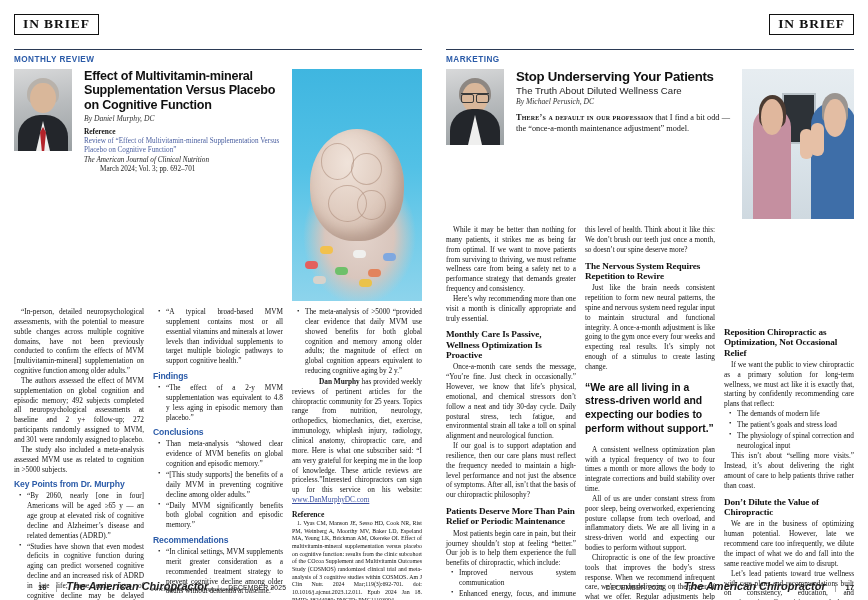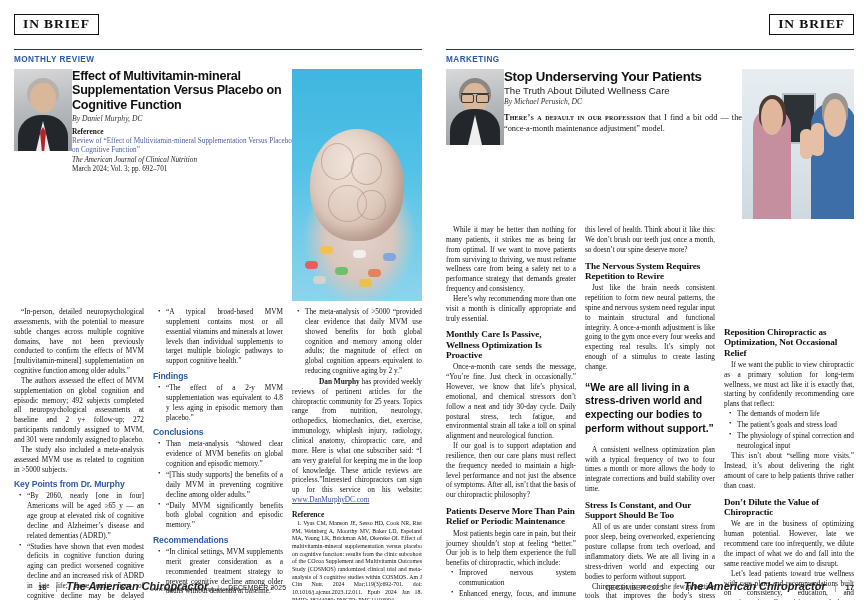--- a/index.html
+++ b/index.html
@@ -36,21 +36,21 @@
   .kicker {
     font-family: "Liberation Sans", sans-serif;
     font-weight: bold;
     font-size: 8.2px;
     letter-spacing: 0.45px;
     color: #2b5ba8;
     margin-bottom: 5px;
   }
 
   
-  .head-block { display: flex; gap: 0; align-items: flex-start; }
+  .head-block { display: flex; gap: 12px; align-items: flex-start; }
   .headshot {
     width: 58px; height: 82px; flex: 0 0 58px;
     background: linear-gradient(170deg,#d8d9da 0%, #b9bcbe 45%, #9aa0a3 100%);
     position: relative; overflow: hidden;
   }
   .headshot.p2 { height: 76px; }
   .headshot .hs-hair {
     position:absolute; left:13px; top:9px; width:32px; height:26px;
     border-radius:16px 16px 8px 8px; background:#b8b2ab;
   }
@@ -104,21 +104,21 @@
   }
   .ref-label {
     font-family: "Liberation Serif", serif;
     font-weight: bold; font-size: 7.4px; color: #111; margin: 0 0 1px 0;
   }
   .ref-line {
     font-family: "Liberation Serif", serif;
     font-size: 7.2px; line-height: 1.3; color: #4a5fa0; margin: 0;
   }
   .ref-line.ital { font-style: italic; color: #222; }
-  .ref-line.plain { color: #222; }
+  .ref-line.plain { color: #222; margin-left: 16px; }
 
   .lede {
     font-family: "Liberation Serif", serif;
     font-size: 8.1px; line-height: 1.34; text-align: justify; color: #111;
     margin: 7px 0 0 0;
   }
   .lede .sc { font-variant: small-caps; font-weight: bold; letter-spacing: 0.2px; }
   .lede.p2 { margin: 6px 0 0 0; font-size: 8.3px; }
 
   
@@ -421,21 +421,20 @@
         </ul>
 
       </div>
 
       <div class="col">
         <p class="noind">this level of health. Think about it like this: We don’t brush our teeth just once a month, so doesn’t our spine deserve more?</p>
         <h2 class="sub dark">The Nervous System Requires Repetition to Rewire</h2>
         <p>Just like the brain needs consistent repetition to form new neural patterns, the spine and nervous system need regular input to maintain structural and functional integrity. A once-a-month adjustment is like going to the gym once every four weeks and expecting real results. It’s simply not enough of a stimulus to create lasting change.</p>
         <div class="pullquote-right">“We are all living in a stress-driven world and expecting our bodies to perform without support.”</div>
         <p>A consistent wellness optimization plan with a typical frequency of two to four times a month or more allows the body to integrate corrections and build stability over time.</p>
-        <h2 class="sub dark">Stress Is Constant, and Our Support Should Be Too</h2>
         <p>All of us are under constant stress from poor sleep, being overworked, experiencing posture collapse from tech overload, and inflammatory diets. We are all living in a stress-driven world and expecting our bodies to perform without support.</p>
         <p>Chiropractic is one of the few proactive tools that improves the body’s stress response. When we recommend infrequent care, we’re underdelivering on the power of what we offer. Regular adjustments help deflect stressors proactively, preventing harmful compensation patterns from developing.</p>
       </div>
 
       <div class="col">
         <div style="height:96px;"></div>
         <h2 class="sub dark">Reposition Chiropractic as Optimization, Not Occasional Relief</h2>
         <p>If we want the public to view chiropractic as a primary solution for long-term wellness, we must act like it is exactly that, starting by confidently recommending care plans that reflect:</p>
         <ul class="bul">
           <li>The demands of modern life</li>

